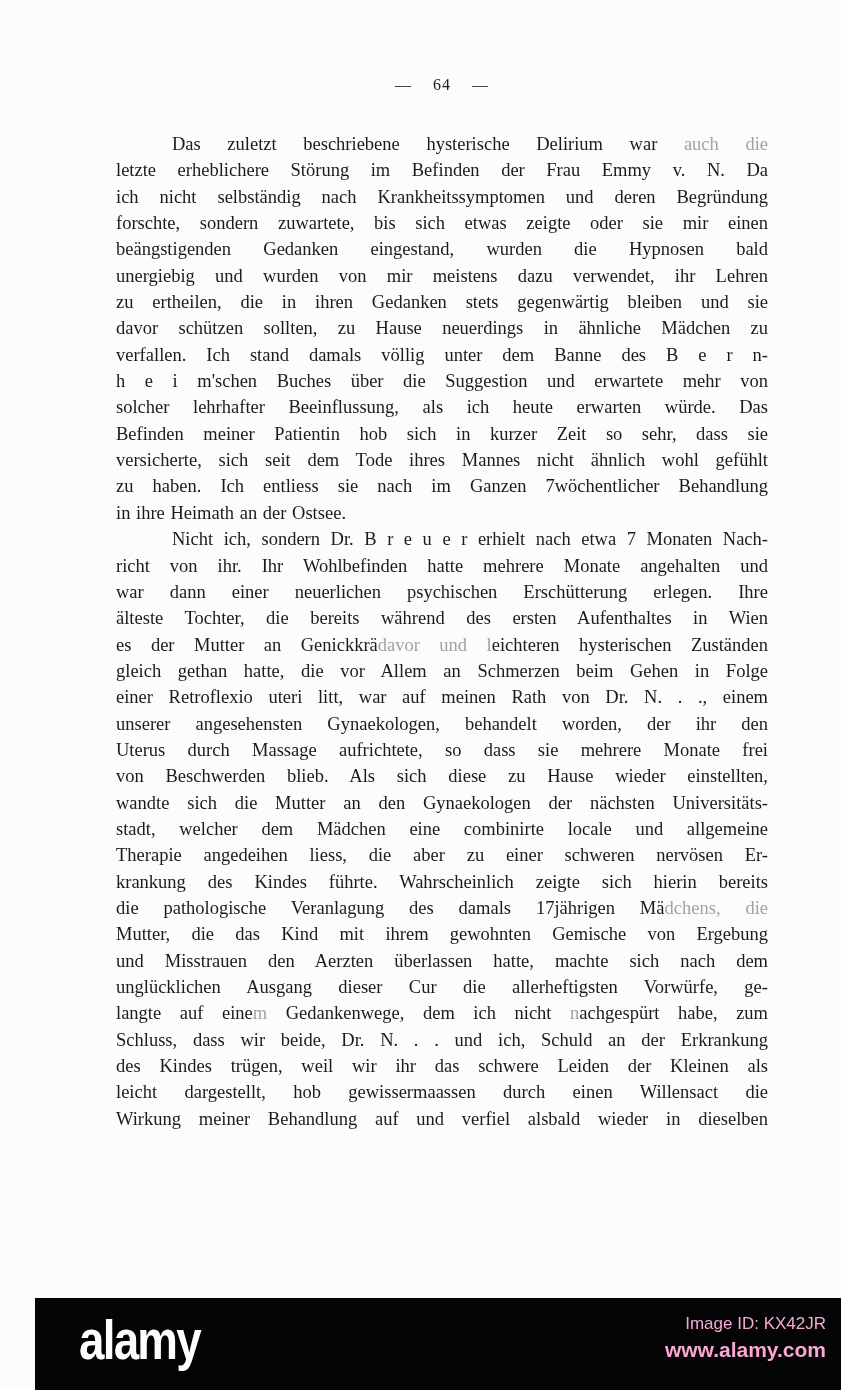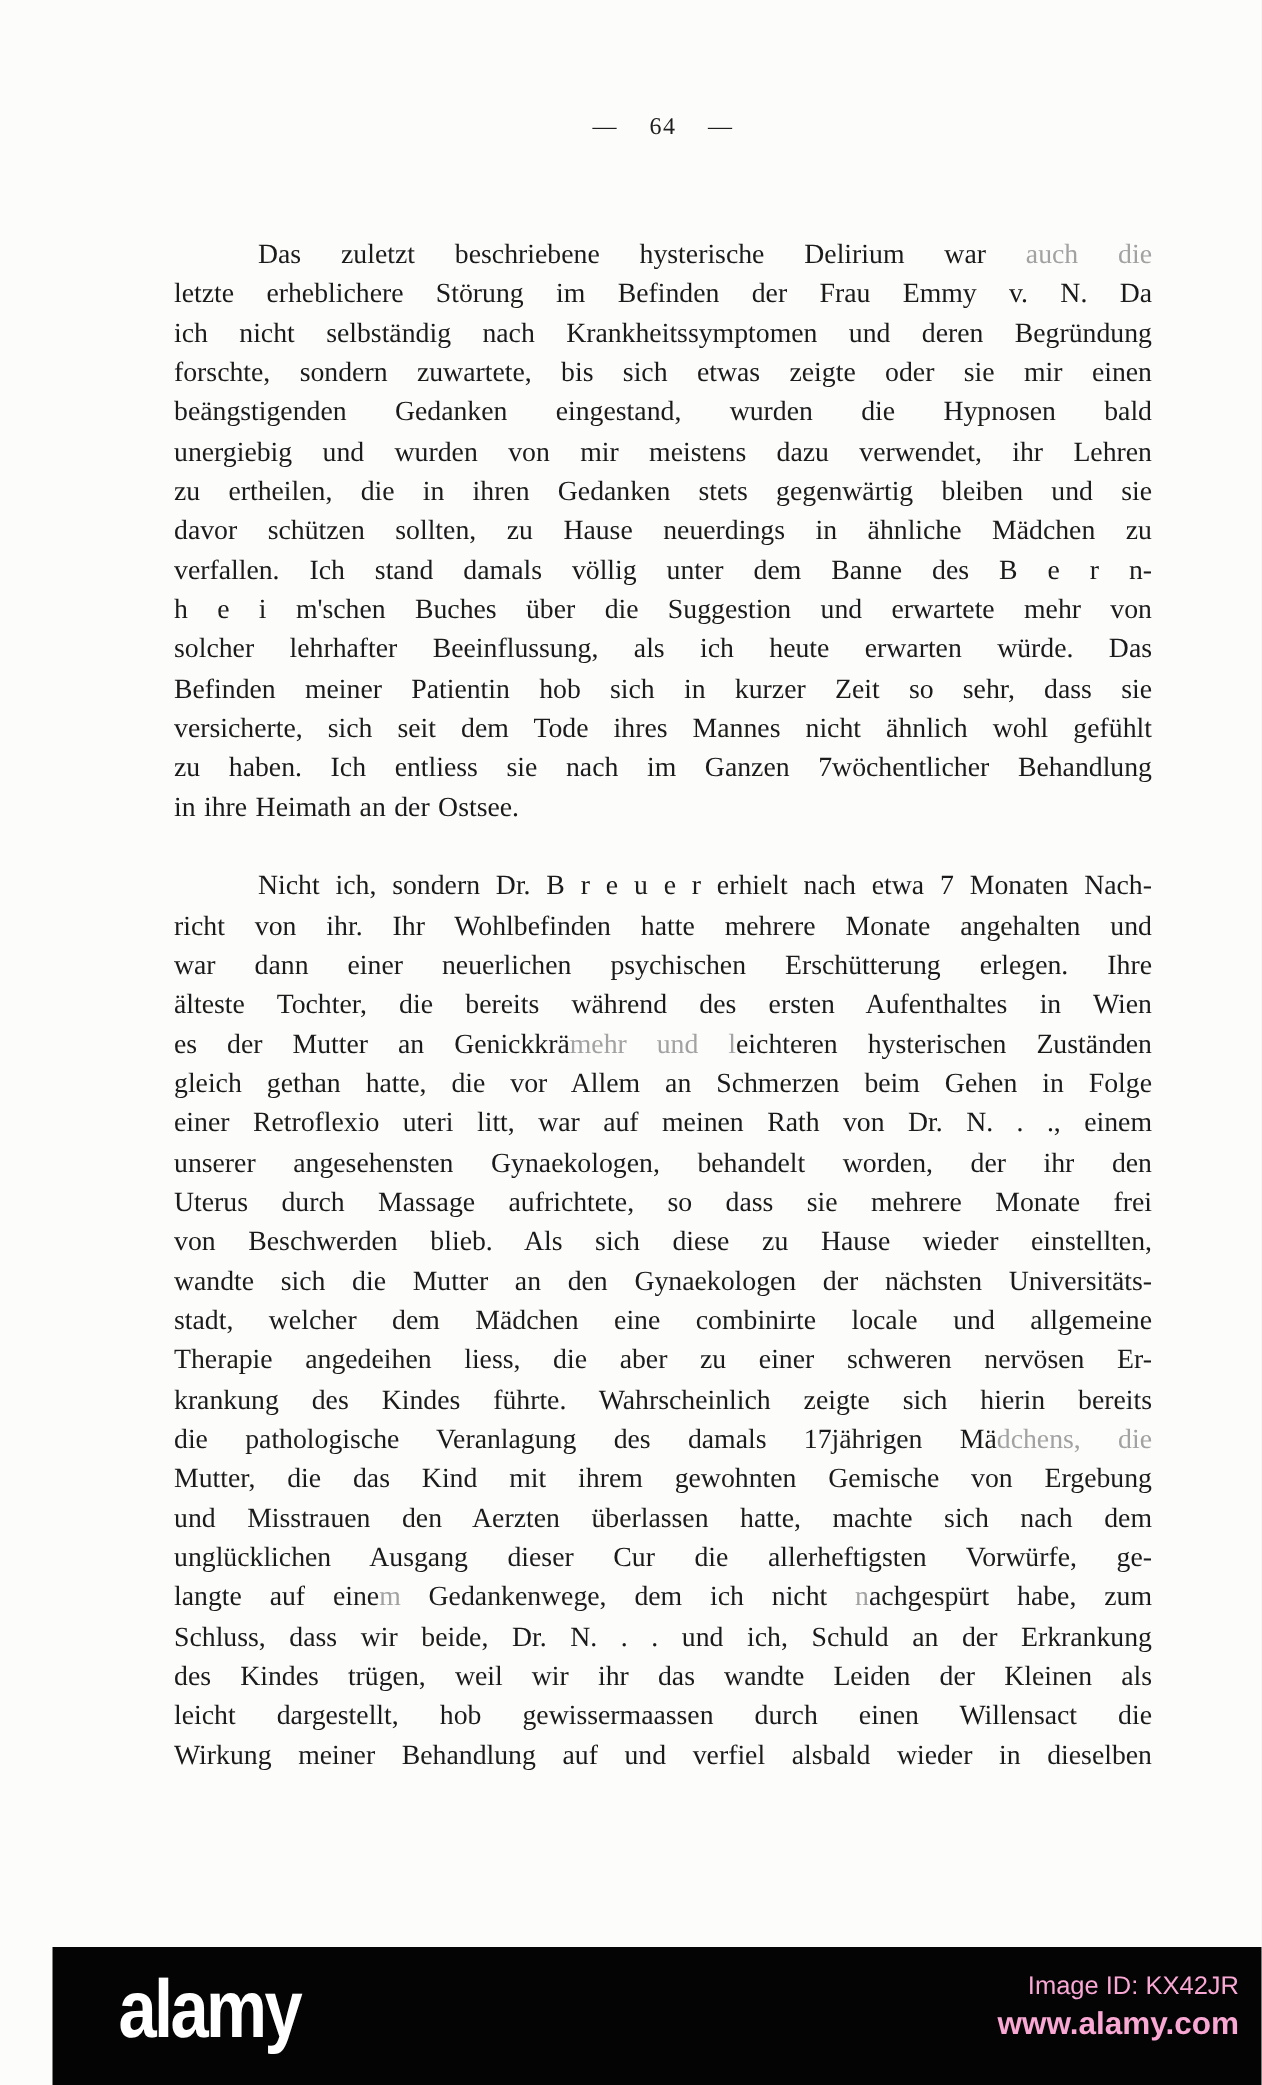--- a/index.html
+++ b/index.html
@@ -35,21 +35,21 @@
     font-size: 18.5px;
   }
   .line {
     line-height: 26.35px;
     height: 26.35px;
     overflow: hidden;
     text-align: justify;
     text-align-last: justify;
     word-spacing: 1px;
   }
-  .line.indent { text-indent: 56px; margin-top: 26px; }
+  .line.indent { text-indent: 56px; }
   .line.no-justify {
     text-align: left;
     text-align-last: left;
   }
   .faded { color: #a2a2a2; }
   
   .watermark-bar {
     position: absolute;
     left: 0;
     bottom: 0;
@@ -108,37 +108,37 @@
       <div class="line"><span>h e i m'schen Buches über die Suggestion und erwartete mehr von</span></div>
       <div class="line"><span>solcher lehrhafter Beeinflussung, als ich heute erwarten würde. Das</span></div>
       <div class="line"><span>Befinden meiner Patientin hob sich in kurzer Zeit so sehr, dass sie</span></div>
       <div class="line"><span>versicherte, sich seit dem Tode ihres Mannes nicht ähnlich wohl gefühlt</span></div>
       <div class="line"><span>zu haben. Ich entliess sie nach im Ganzen 7wöchentlicher Behandlung</span></div>
       <div class="line no-justify"><span>in ihre Heimath an der Ostsee.</span></div>
       <div class="line indent"><span>Nicht ich, sondern Dr. B r e u e r erhielt nach etwa 7 Monaten Nach-</span></div>
       <div class="line"><span>richt von ihr. Ihr Wohlbefinden hatte mehrere Monate angehalten und</span></div>
       <div class="line"><span>war dann einer neuerlichen psychischen Erschütterung erlegen. Ihre</span></div>
       <div class="line"><span>älteste Tochter, die bereits während des ersten Aufenthaltes in Wien</span></div>
-      <div class="line"><span>es der Mutter an Genickkrä</span><span class="faded">mehr und l</span><span>eichteren hysterischen Zuständen</span></div>
+      <div class="line"><span>es der Mutter an Genickkrä</span><span class="faded">davor und l</span><span>eichteren hysterischen Zuständen</span></div>
       <div class="line"><span>gleich gethan hatte, die vor Allem an Schmerzen beim Gehen in Folge</span></div>
       <div class="line"><span>einer Retroflexio uteri litt, war auf meinen Rath von Dr. N. . ., einem</span></div>
       <div class="line"><span>unserer angesehensten Gynaekologen, behandelt worden, der ihr den</span></div>
       <div class="line"><span>Uterus durch Massage aufrichtete, so dass sie mehrere Monate frei</span></div>
       <div class="line"><span>von Beschwerden blieb. Als sich diese zu Hause wieder einstellten,</span></div>
       <div class="line"><span>wandte sich die Mutter an den Gynaekologen der nächsten Universitäts-</span></div>
       <div class="line"><span>stadt, welcher dem Mädchen eine combinirte locale und allgemeine</span></div>
       <div class="line"><span>Therapie angedeihen liess, die aber zu einer schweren nervösen Er-</span></div>
       <div class="line"><span>krankung des Kindes führte. Wahrscheinlich zeigte sich hierin bereits</span></div>
       <div class="line"><span>die pathologische Veranlagung des damals 17jährigen Mä</span><span class="faded">dchens, die</span></div>
       <div class="line"><span>Mutter, die das Kind mit ihrem gewohnten Gemische von Ergebung</span></div>
       <div class="line"><span>und Misstrauen den Aerzten überlassen hatte, machte sich nach dem</span></div>
       <div class="line"><span>unglücklichen Ausgang dieser Cur die allerheftigsten Vorwürfe, ge-</span></div>
       <div class="line"><span>langte auf eine</span><span class="faded">m</span><span> Gedankenwege, dem ich nicht </span><span class="faded">n</span><span>achgespürt habe, zum</span></div>
       <div class="line"><span>Schluss, dass wir beide, Dr. N. . . und ich, Schuld an der Erkrankung</span></div>
-      <div class="line"><span>des Kindes trügen, weil wir ihr das wandte Leiden der Kleinen als</span></div>
+      <div class="line"><span>des Kindes trügen, weil wir ihr das schwere Leiden der Kleinen als</span></div>
       <div class="line"><span>leicht dargestellt, hob gewissermaassen durch einen Willensact die</span></div>
       <div class="line"><span>Wirkung meiner Behandlung auf und verfiel alsbald wieder in dieselben</span></div>
     </div>
 
   <div class="watermark-bar">
     <div class="alamy-logo">alamy</div>
     <div class="bar-right">
       <div class="image-id">Image ID: KX42JR</div>
       <div class="alamy-url">www.alamy.com</div>
     </div>

